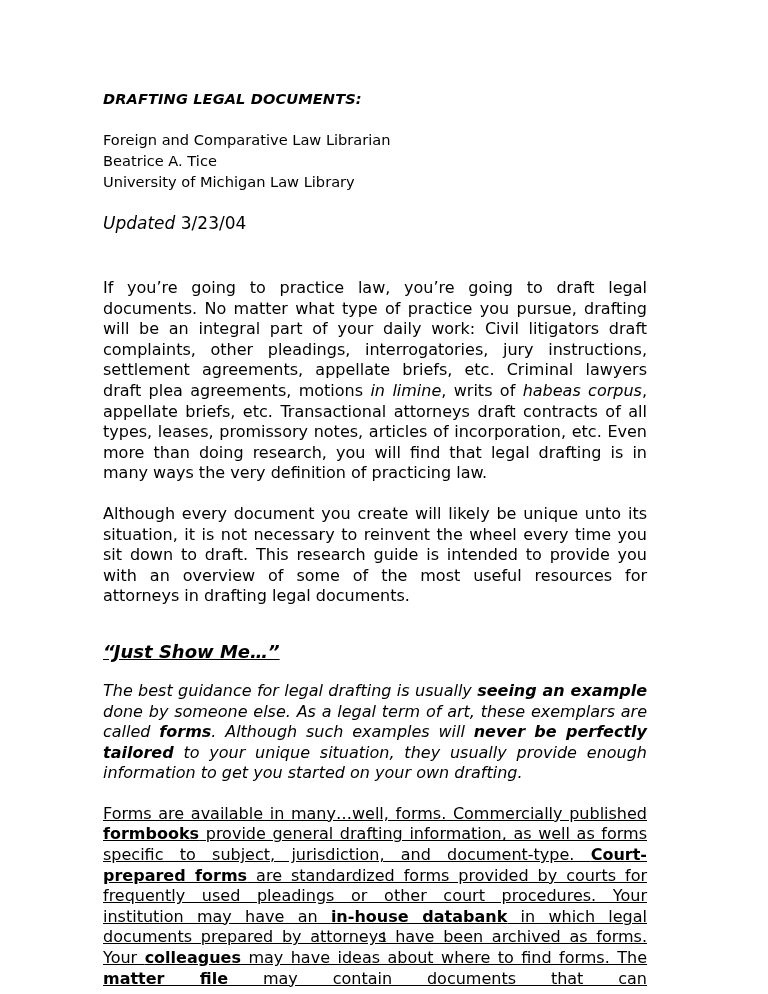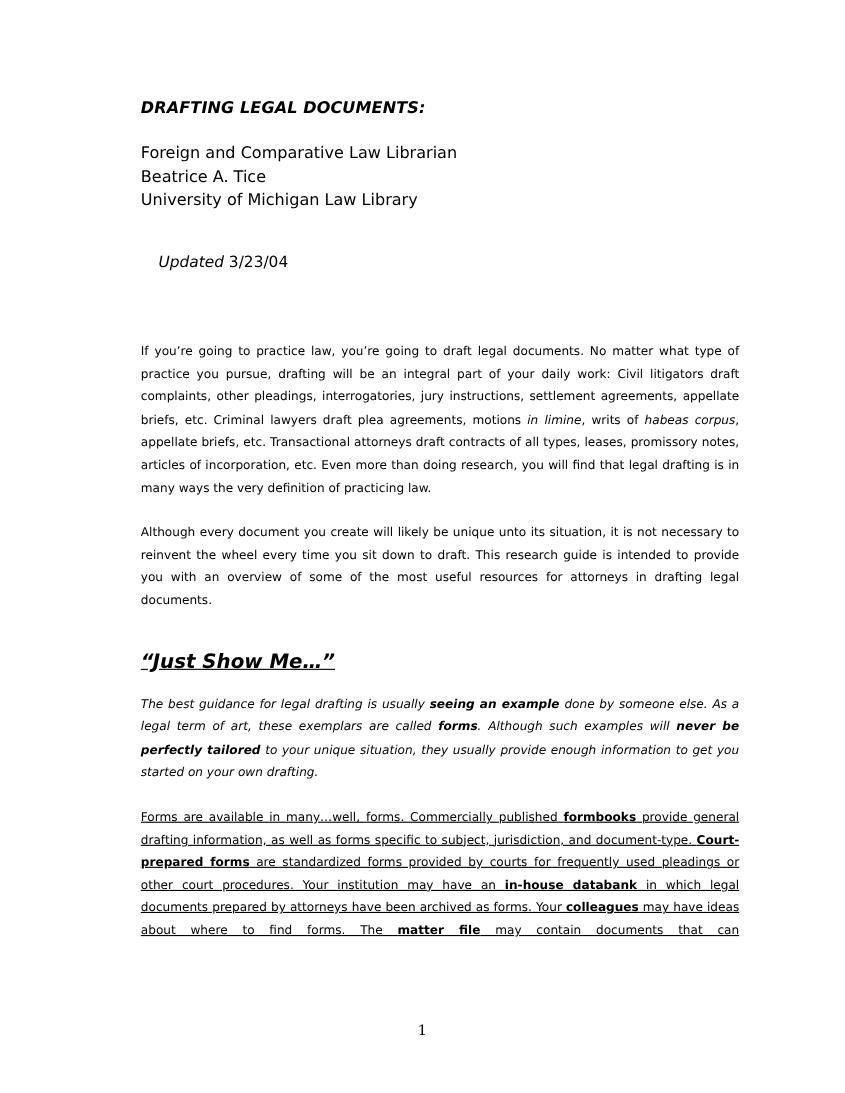--- a/index.html
+++ b/index.html
@@ -21,21 +21,21 @@
     position: absolute;
     left: 0; top: 0;
     width: 768px;
     height: 994px;
     background: #ffffff;
     overflow: hidden;
   }
 
   .content {
     position: absolute;
-    left: 128px;
+    left: 103px;
     top: 88px;
     width: 544px;
   }
 
   
   .doc-title {
     font-size: 14.6px;
     line-height: 21px;
     font-weight: bold;
     font-style: italic;
@@ -46,33 +46,33 @@
 
   .author-block {
     margin: 0;
     padding-top: 20px;
     font-size: 14.6px;
     line-height: 21px;
   }
   .author-block .line { display: block; }
 
   .updated-line {
-    margin: 16px;
+    margin: 0;
     padding-top: 21px;
-    font-size: 14px;
+    font-size: 17px;
     line-height: 21px;
   }
   .updated-label {
     font-style: italic;
   }
 
   
   .para {
     margin: 0;
-    font-size: 11px;
+    font-size: 16px;
     line-height: 20.6px;
     text-align: justify;
     text-justify: inter-word;
     hyphens: none;
   }
   .para.first-body { padding-top: 44px; }
   .para.spaced { padding-top: 20px; }
 
   .para b, .para strong { font-weight: bold; }
   .para i, .para em { font-style: italic; }

